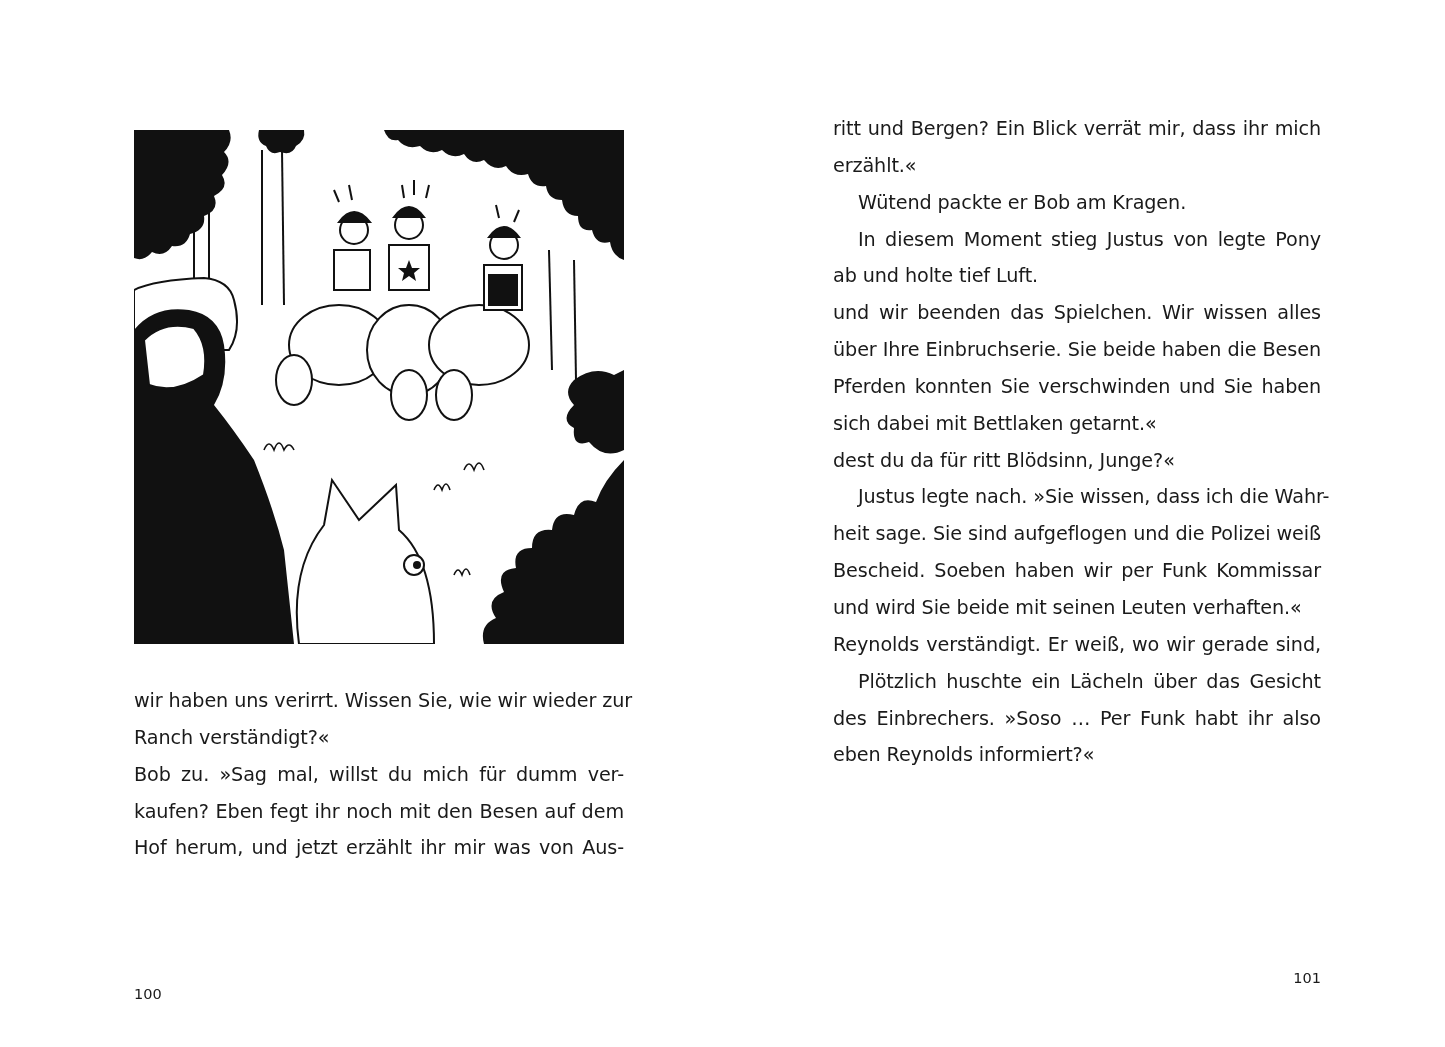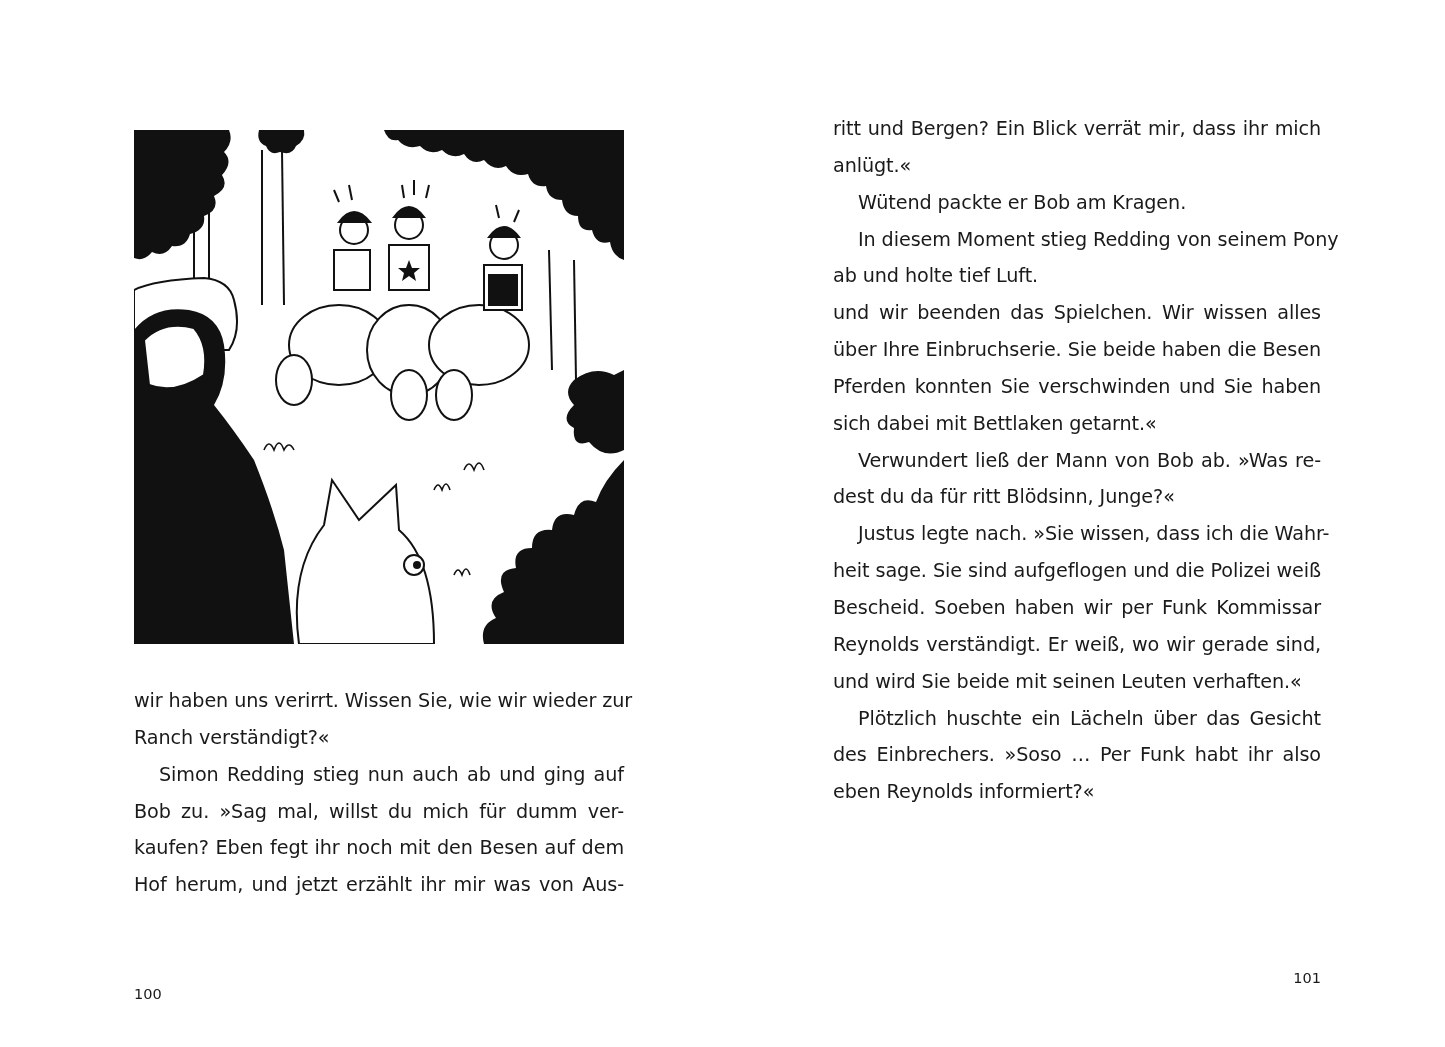--- a/index.html
+++ b/index.html
@@ -111,46 +111,44 @@
         <path d="M330 340 q5 -12 10 0 q5 -14 10 0"></path>
         <path d="M300 360 q4 -10 8 0 q4 -12 8 0"></path>
         <path d="M320 445 q4 -10 8 0 q4 -12 8 0"></path>
       </g>
     </svg>
   </div>
 
   <div class="text-block text-left">
     <span class="line just">wir haben uns verirrt. Wissen Sie, wie wir wieder zur</span>
     <span class="line">Ranch verständigt?«</span>
-    <span class="line just indent">Simon Redding stieg nun auch ab und ging auf</span>
     <span class="line just">Bob zu. »Sag mal, willst du mich für dumm ver-</span>
     <span class="line just">kaufen? Eben fegt ihr noch mit den Besen auf dem</span>
     <span class="line just">Hof herum, und jetzt erzählt ihr mir was von Aus-</span>
   </div>
 
   <div class="folio folio-left">100</div>
 </div>
 
 <div class="page page-right">
   <div class="text-block text-right">
     <span class="line just">ritt und Bergen? Ein Blick verrät mir, dass ihr mich</span>
-    <span class="line">anlügt.«</span>
+    <span class="line">erzählt.«</span>
     <span class="line indent">Wütend packte er Bob am Kragen.</span>
-    <span class="line just indent">In diesem Moment stieg Redding von seinem Pony</span>
+    <span class="line just indent">In diesem Moment stieg Justus von legte Pony</span>
     <span class="line">ab und holte tief Luft.</span>
     <span class="line just">und wir beenden das Spielchen. Wir wissen alles</span>
     <span class="line just">über Ihre Einbruchserie. Sie beide haben die Besen</span>
     <span class="line just">Pferden konnten Sie verschwinden und Sie haben</span>
     <span class="line">sich dabei mit Bettlaken getarnt.«</span>
-    <span class="line just indent">Verwundert ließ der Mann von Bob ab. »Was re-</span>
     <span class="line">dest du da für ritt Blödsinn, Junge?«</span>
     <span class="line just indent">Justus legte nach. »Sie wissen, dass ich die Wahr-</span>
     <span class="line just">heit sage. Sie sind aufgeflogen und die Polizei weiß</span>
     <span class="line just">Bescheid. Soeben haben wir per Funk Kommissar</span>
+    <span class="line">und wird Sie beide mit seinen Leuten verhaften.«</span>
     <span class="line just">Reynolds verständigt. Er weiß, wo wir gerade sind,</span>
-    <span class="line">und wird Sie beide mit seinen Leuten verhaften.«</span>
     <span class="line just indent">Plötzlich huschte ein Lächeln über das Gesicht</span>
     <span class="line just">des Einbrechers. »Soso … Per Funk habt ihr also</span>
     <span class="line">eben Reynolds informiert?«</span>
   </div>
 
   <div class="folio folio-right">101</div>
 </div>
 
 </body></html>

